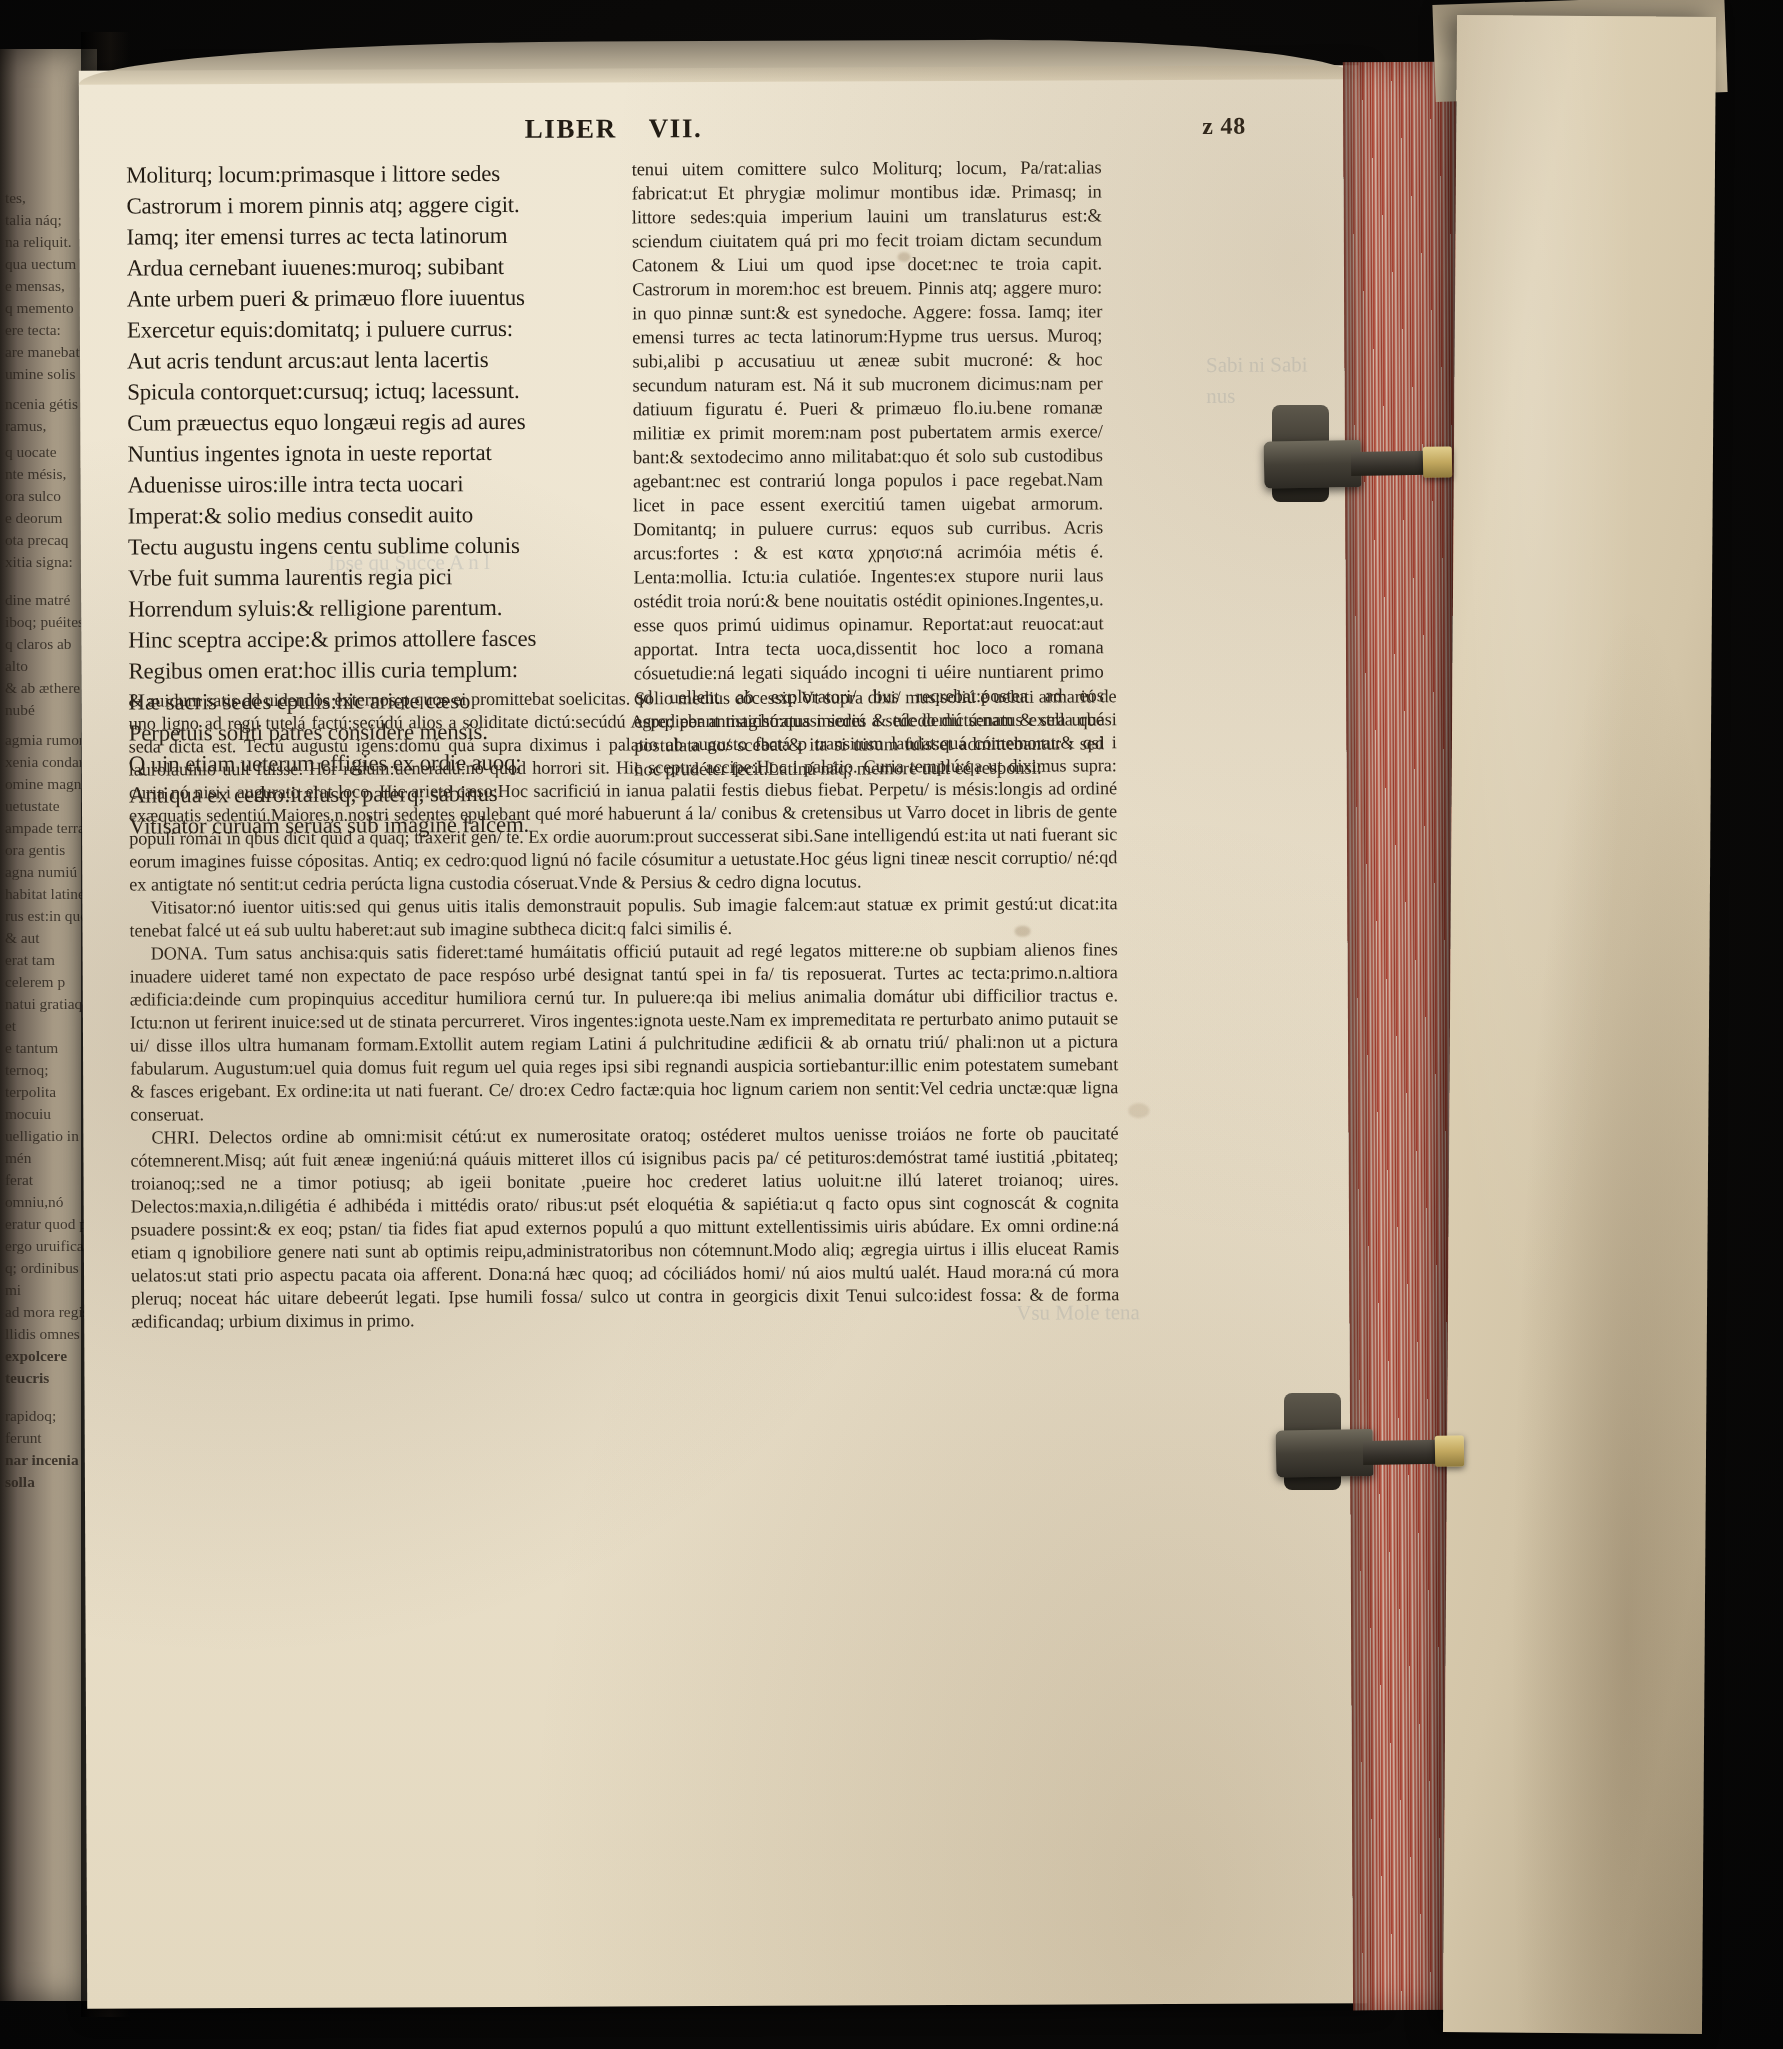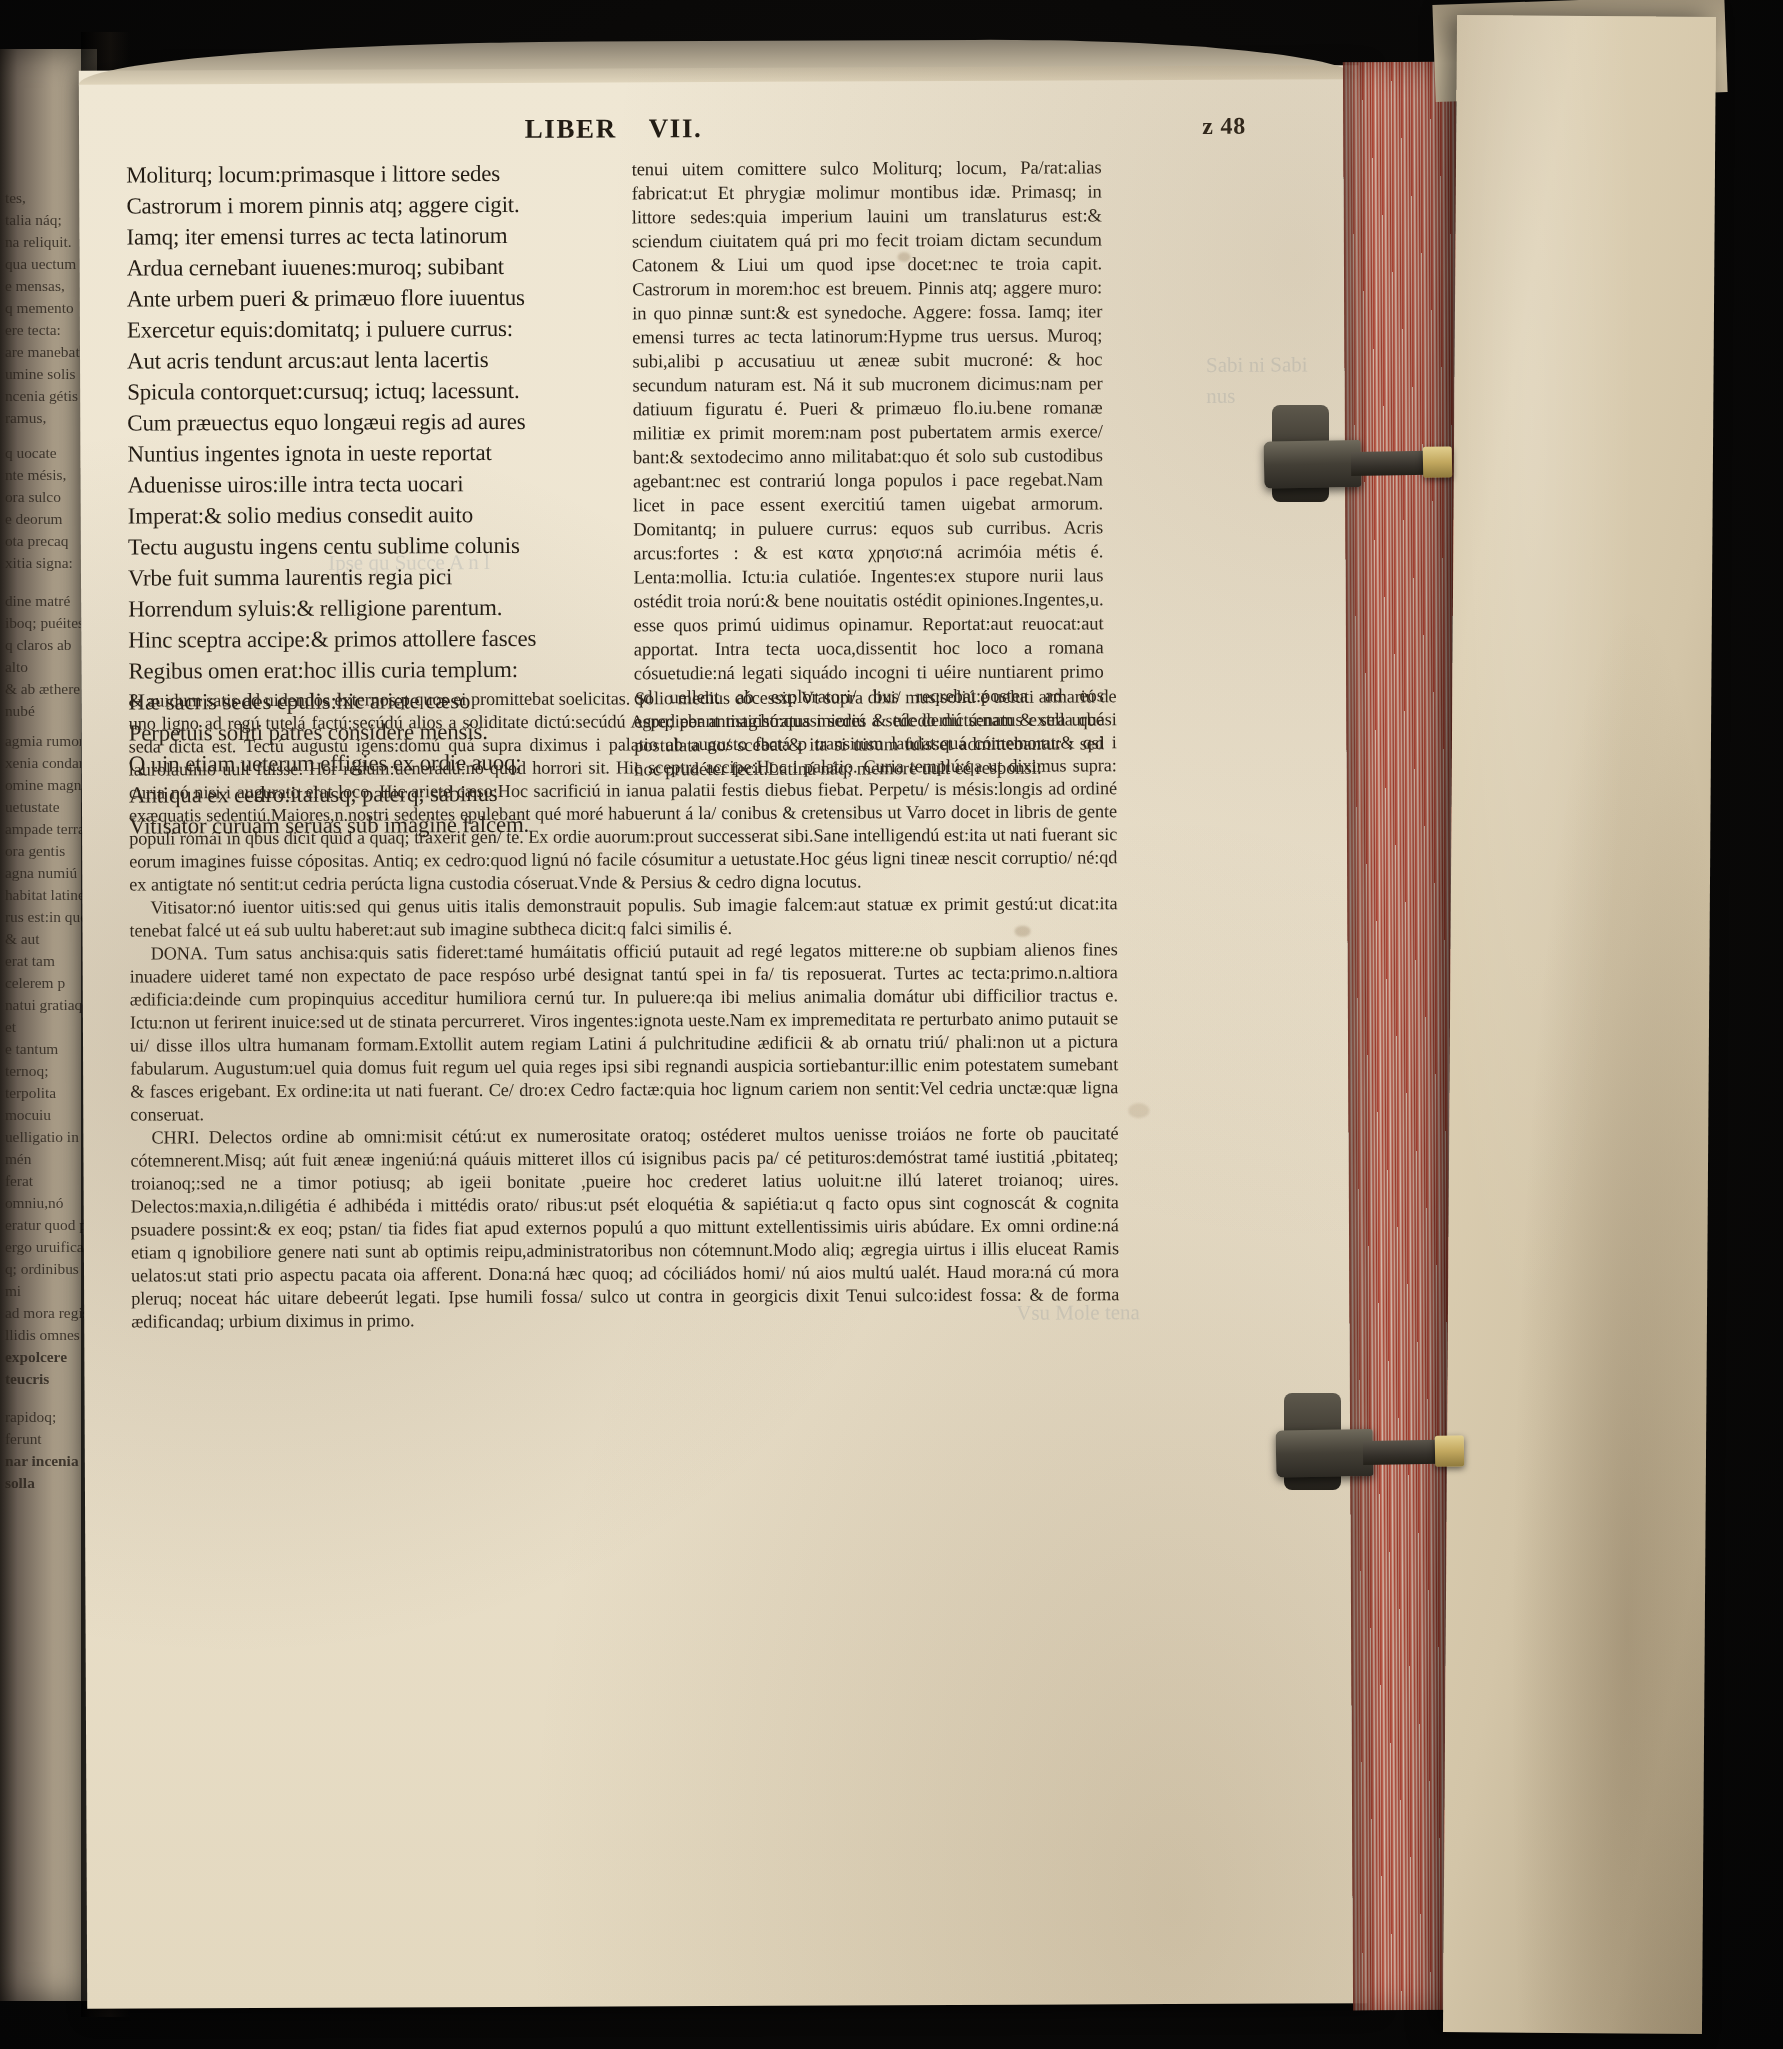--- a/index.html
+++ b/index.html
@@ -293,23 +293,23 @@
   <div class="left-page">
     <div class="left-page-text" id="leftfrag">
         <div style="margin-bottom: 0px;">tes,</div>
         <div style="margin-bottom: 0px;">talia náq;</div>
         <div style="margin-bottom: 0px;">na reliquit.</div>
         <div style="margin-bottom: 0px;">qua uectum</div>
         <div style="margin-bottom: 0px;">e mensas,</div>
         <div style="margin-bottom: 0px;">q memento</div>
         <div style="margin-bottom: 0px;">ere tecta:</div>
         <div style="margin-bottom: 0px;">are manebat</div>
-        <div style="margin-bottom: 0px;">umine solis</div>
+        <div style="margin-bottom: 8px;">umine solis</div>
         <div style="margin-bottom: 0px;">ncenia gétis</div>
-        <div style="margin-bottom: 13px;">ramus,</div>
+        <div style="margin-bottom: 4px;">ramus,</div>
         <div style="margin-bottom: 0px;">q uocate</div>
         <div style="margin-bottom: 0px;">nte mésis,</div>
         <div style="margin-bottom: 0px;">ora sulco</div>
         <div style="margin-bottom: 0px;">e deorum</div>
         <div style="margin-bottom: 0px;">ota precaq</div>
         <div style="margin-bottom: 16px;">xitia signa:</div>
         <div style="margin-bottom: 0px;">dine matré</div>
         <div style="margin-bottom: 0px;">iboq; puéites:</div>
         <div style="margin-bottom: 0px;">q claros ab alto</div>
         <div style="margin-bottom: 8px;">&amp; ab æthere nubé</div>

